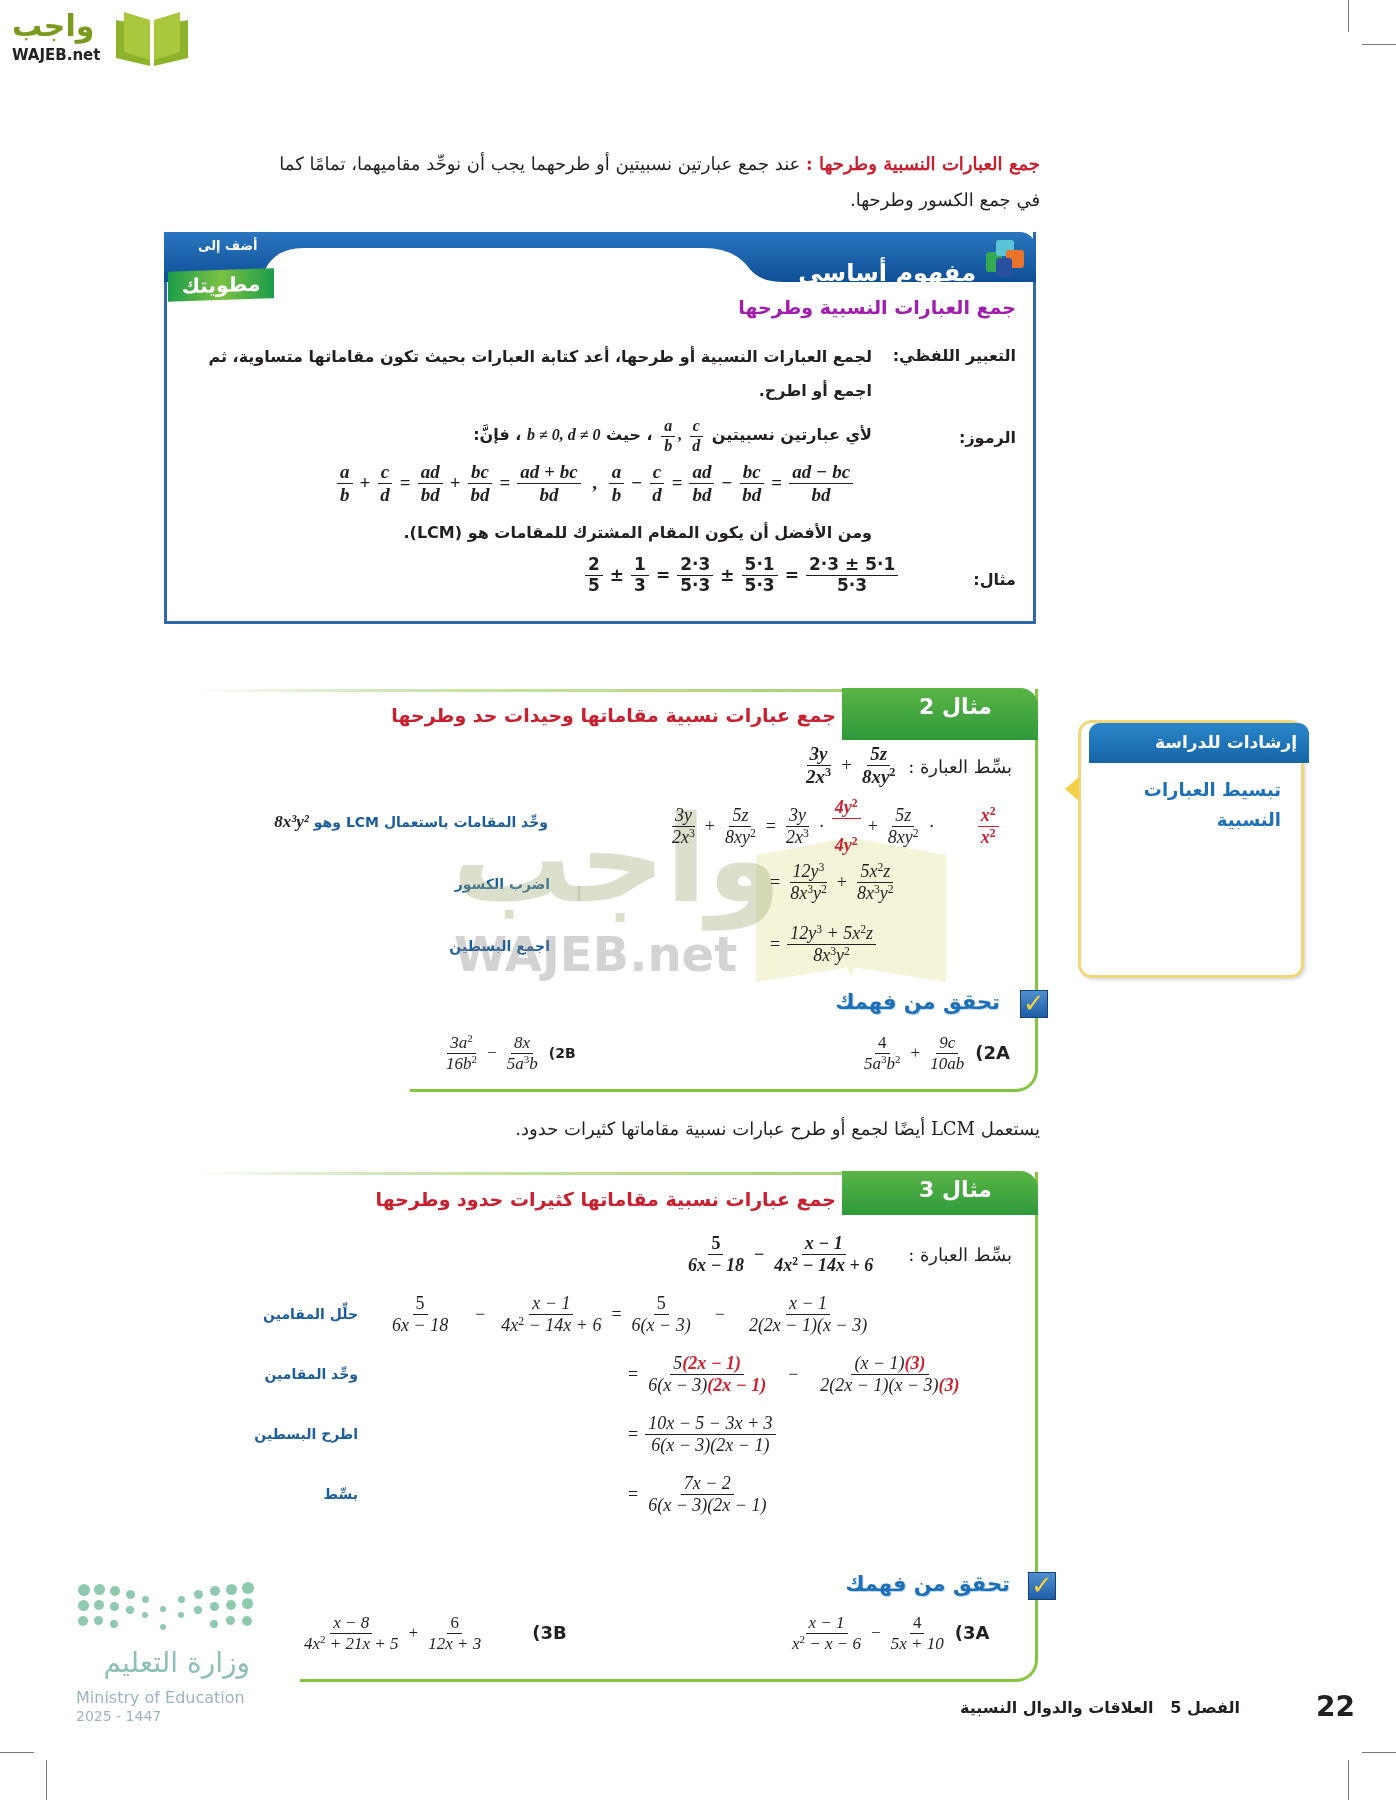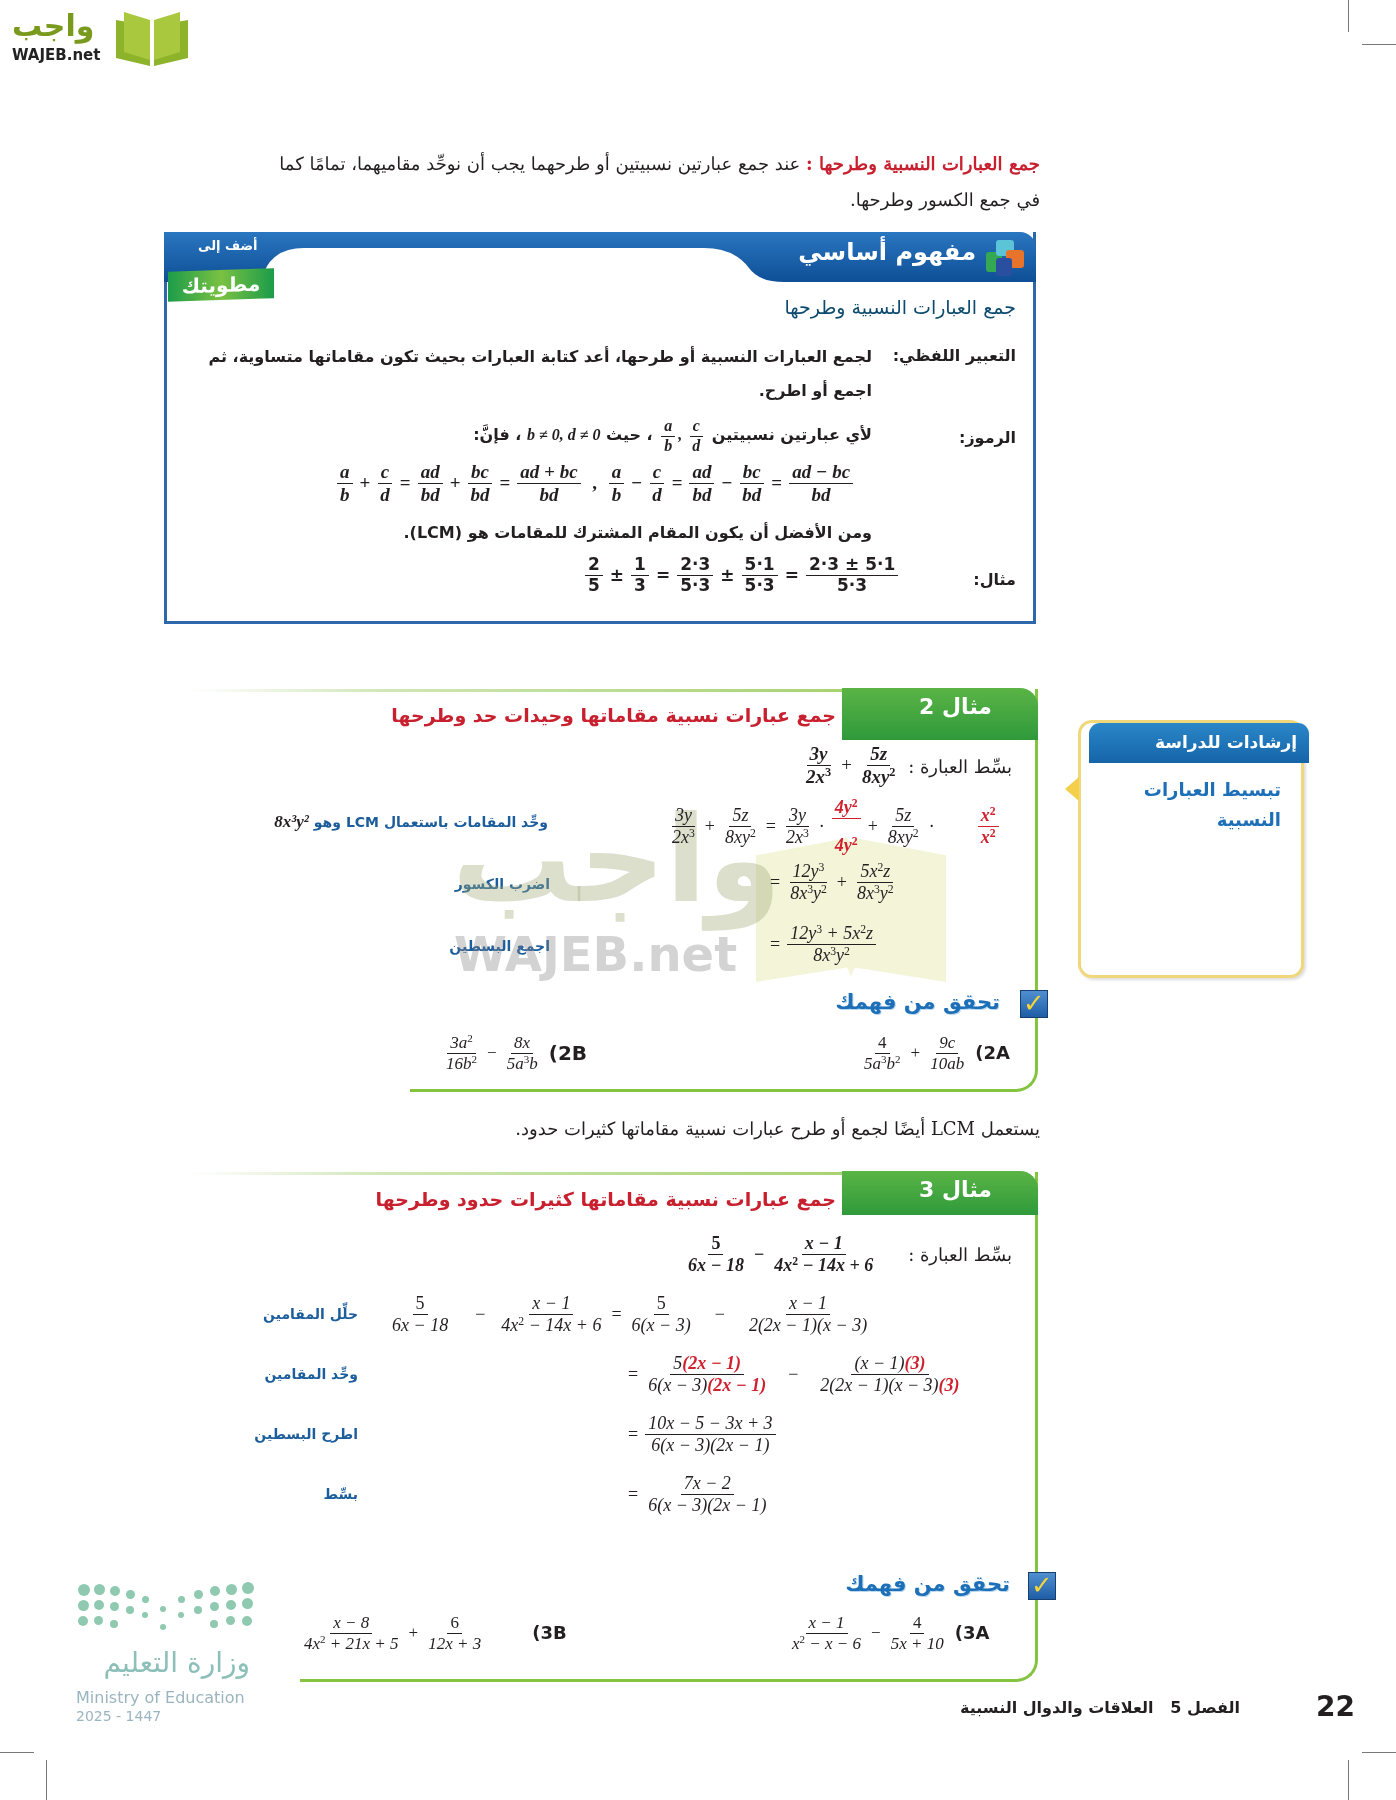--- a/index.html
+++ b/index.html
@@ -23,22 +23,22 @@
   
   .logo-ar { color: #7a9a1e; font-weight: bold; font-size: 30px; }
   .logo-en { color: #222; font-weight: bold; font-size: 15px; }
 
   .intro-title { color: #c8202f; font-weight: bold; }
   .intro { font-family: "DejaVu Serif", serif; font-size: 18px; line-height: 36px; }
 
   
   .kc-box { border: 3px solid #2e67ac; border-top: none; background: #fff; }
   .kc-header { background: linear-gradient(#2a76c0, #0e4f96); border-radius: 0 16px 0 0; }
-  .kc-title { color: #fff; font-weight: bold; font-size: 24px; }
-  .kc-sub { color: #0c4a6e; font-weight: normal; font-size: 19px; }
+  .kc-title { color: #fff; font-weight: bold; font-size: 24px; margin-top: 21px; }
+  .kc-sub { color: #a21caf; font-weight: bold; font-size: 19px; }
   .kc-label { font-weight: bold; font-size: 16px; }
   .kc-text { font-weight: bold; font-size: 16px; line-height: 34px; }
   .foldable { background: linear-gradient(90deg,#1c9c4a,#7ac142 50%,#1c9c4a); color: #fff; font-size: 20px; font-weight: bold; transform: skewY(-2deg); }
 
   
   .ex-frame { border-right: 3px solid #84c441; border-bottom: 3px solid #84c441; border-radius: 0 0 22px 0; }
   .ex-topline { height: 3px; background: linear-gradient(90deg, #ffffff, #cfe6b6 30%, #a6d36f); }
   .ex-tab { background: linear-gradient(#5ab445, #2f9a3b); color: #fff; font-weight: bold; font-size: 22px; border-radius: 0 18px 0 0; }
   .ex-title { color: #c8202f; font-weight: bold; font-size: 19px; }
   .step-label { color: #1c5d9c; font-weight: bold; font-size: 14px; }
@@ -274,21 +274,21 @@
   <span style="font-weight:bold;font-size:18px;vertical-align:middle;">(2A</span>
 </div>
 <div class="abs" style="left:440px;top:1034px;white-space:nowrap;direction:ltr;">
   <span class="math" style="font-size:17px;"><span class="frac">
         <span class="num">3a<sup class="up">2</sup></span>
         <span class="den">16b<sup class="up">2</sup></span>
       </span><span class="op">−</span><span class="frac">
         <span class="num">8x</span>
         <span class="den">5a<sup class="up">3</sup>b</span>
       </span></span>
-  <span style="font-weight:bold;font-size:20px;vertical-align:middle;">(2B</span>
+  <span style="font-weight:bold;font-size:14px;vertical-align:middle;">(2B</span>
 </div>
 
 <div class="abs rtl" style="right:356px;top:1118px;font-size:18px;font-family:'DejaVu Serif',serif;white-space:nowrap;">يستعمل LCM أيضًا لجمع أو طرح عبارات نسبية مقاماتها كثيرات حدود.</div>
 
 <div class="abs ex-topline" style="left:190px;top:1172px;width:660px;"></div>
 <div class="abs ex-frame" style="left:300px;top:1172px;width:738px;height:510px;"></div>
 <div class="abs ex-tab" style="left:842px;top:1171px;width:196px;height:44px;">
   <div class="abs rtl" style="right:46px;top:6px;">مثال 3</div>
 </div>
 <div class="abs rtl ex-title" style="right:560px;top:1188px;white-space:nowrap;">جمع عبارات نسبية مقاماتها كثيرات حدود وطرحها</div>

